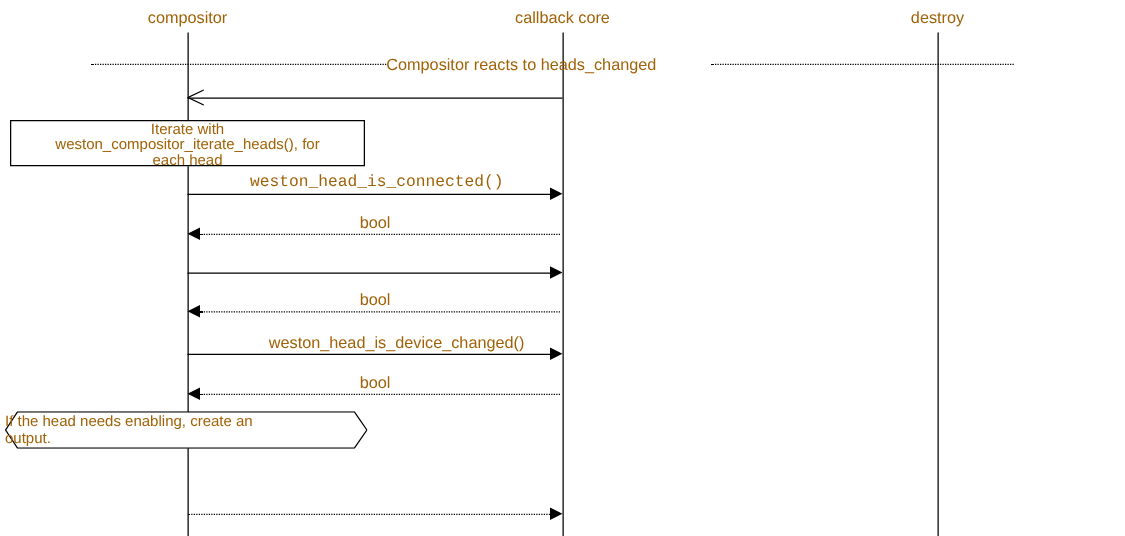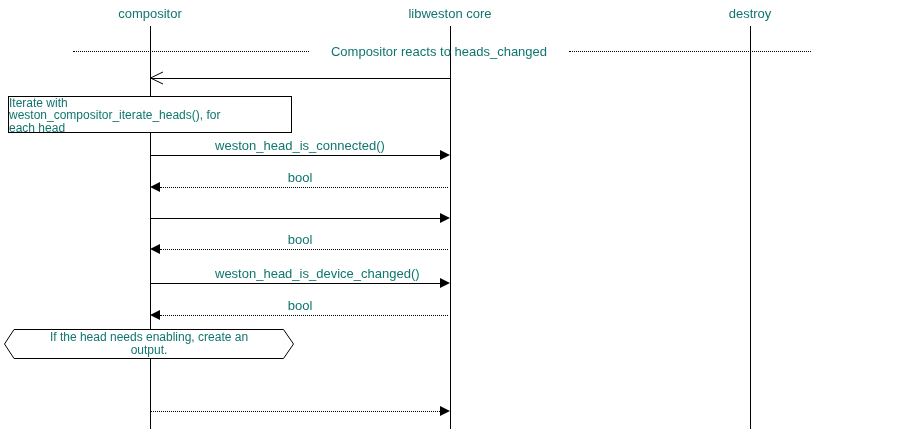--- a/index.html
+++ b/index.html
@@ -1,68 +1,68 @@
 <!DOCTYPE html>
 <html><head>
 <meta charset="utf-8">
 <style>
   html,body{margin:0;padding:0;background:#fff;}
   .canvas{
     position:relative;width:812px;height:429px;background:#fff;overflow:hidden;
-    font-family:"Liberation Sans","DejaVu Sans",sans-serif;color:#0f766e;
+    font-family:"Liberation Sans","DejaVu Sans",sans-serif;color:#a16207;
   }
   .abs{position:absolute;}
   .actor-label{width:200px;text-align:center;font-size:13px;line-height:15px;}
   .lifeline{width:0;border-left:1px solid #000;top:26px;height:403px;}
   .divider-seg{height:0;border-top:1px dotted #000;top:51px;}
-  .divider-label{width:260px;text-align:center;font-size:13px;line-height:15px;top:44px;}
+  .divider-label{width:260px;font-size:13px;line-height:15px;top:44px;}
   .msg-label{width:200px;text-align:center;font-size:13px;line-height:14px;}
   .line-solid{height:0;border-top:1px solid #000;}
   .line-dotted{height:0;border-top:1px dotted #000;}
   .arrow-right{width:0;height:0;border-style:solid;border-width:5px 0 5px 10px;border-color:transparent transparent transparent #000;}
   .arrow-left{width:0;height:0;border-style:solid;border-width:5px 10px 5px 0;border-color:transparent #000 transparent transparent;}
   .note-box{
     box-sizing:border-box;left:8px;top:96px;width:284px;height:37px;
-    border:1px solid #000;background:#fff;text-align:left;
+    border:1px solid #000;background:#fff;text-align:center;
     font-size:12px;line-height:12.3px;white-space:pre-line;
   }
   .hex{left:4px;width:290px;height:30px;}
   .hex svg{position:absolute;left:0;top:0;}
   .hex-text{
-    position:absolute;left:0;top:2px;width:290px;text-align:center;
+    position:absolute;left:0;top:2px;width:290px;text-align:left;
     font-size:12px;line-height:13px;white-space:pre-line;
   }
 </style>
 </head>
 <body>
 
 <div class="canvas">
 
   <div class="abs actor-label" style="left:50px;top:6px;">compositor</div>
-  <div class="abs actor-label" style="left:350px;top:6px;">libweston core</div>
+  <div class="abs actor-label" style="left:350px;top:6px;">callback core</div>
   <div class="abs actor-label" style="left:650px;top:6px;">destroy</div>
 
   <div class="abs lifeline" style="left:150px;"></div>
   <div class="abs lifeline" style="left:450px;"></div>
   <div class="abs lifeline" style="left:750px;"></div>
 
   <div class="abs divider-seg" style="left:73px;width:236px;"></div>
   <div class="abs divider-label" style="left:309px;">Compositor reacts to heads_changed</div>
   <div class="abs divider-seg" style="left:569px;width:258px;"></div>
 
   <div class="abs line-solid" style="left:150px;width:300px;top:78px;"></div>
   <svg class="abs" style="left:150px;top:71px;" width="14" height="14">
     <path d="M13 1 L0.5 7 L13 13" fill="none" stroke="#000" stroke-width="1"></path>
   </svg>
 
   <div class="abs note-box">Iterate with
 weston_compositor_iterate_heads(), for
 each head</div>
 
-  <div class="abs msg-label" style="left:200px;top:139px;">weston_head_is_connected()</div>
+  <div class="abs msg-label" style="left:200px;top:139px;font-family:Liberation Mono, monospace;">weston_head_is_connected()</div>
   <div class="abs line-solid" style="left:150px;width:290px;top:155px;"></div>
   <div class="abs arrow-right" style="left:440px;top:150px;"></div>
 
   <div class="abs msg-label" style="left:200px;top:171px;">bool</div>
   <div class="abs line-dotted" style="left:160px;width:288px;top:187px;"></div>
   <div class="abs arrow-left" style="left:150px;top:182px;"></div>
 
   <div class="abs line-solid" style="left:150px;width:290px;top:218px;"></div>
   <div class="abs arrow-right" style="left:440px;top:213px;"></div>
 

